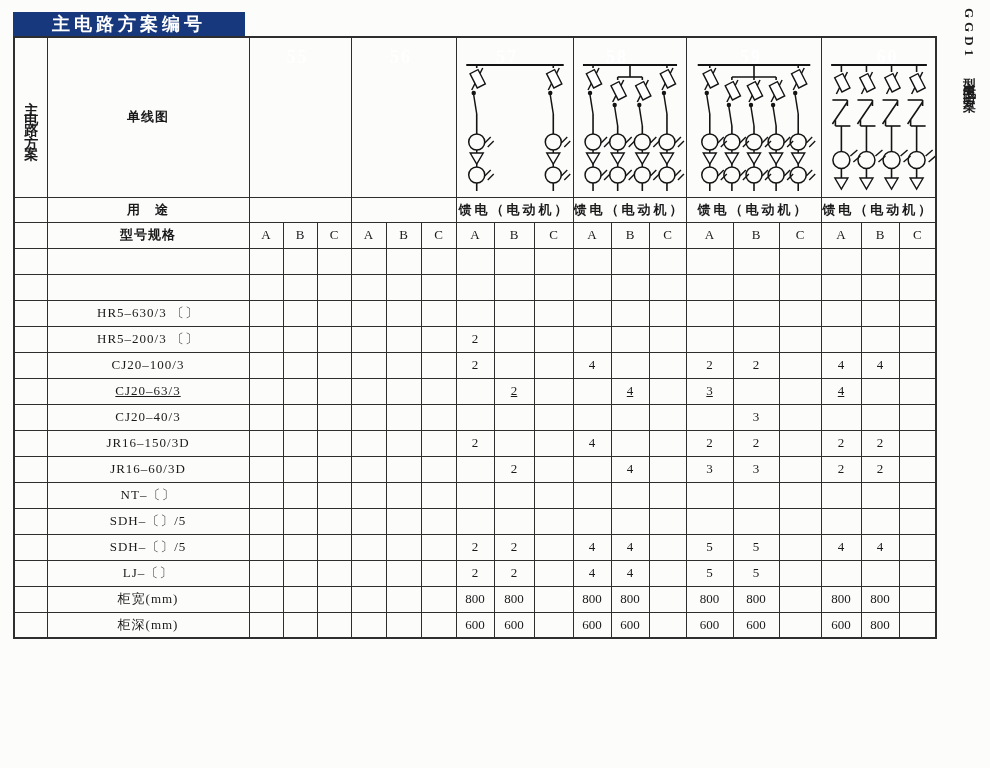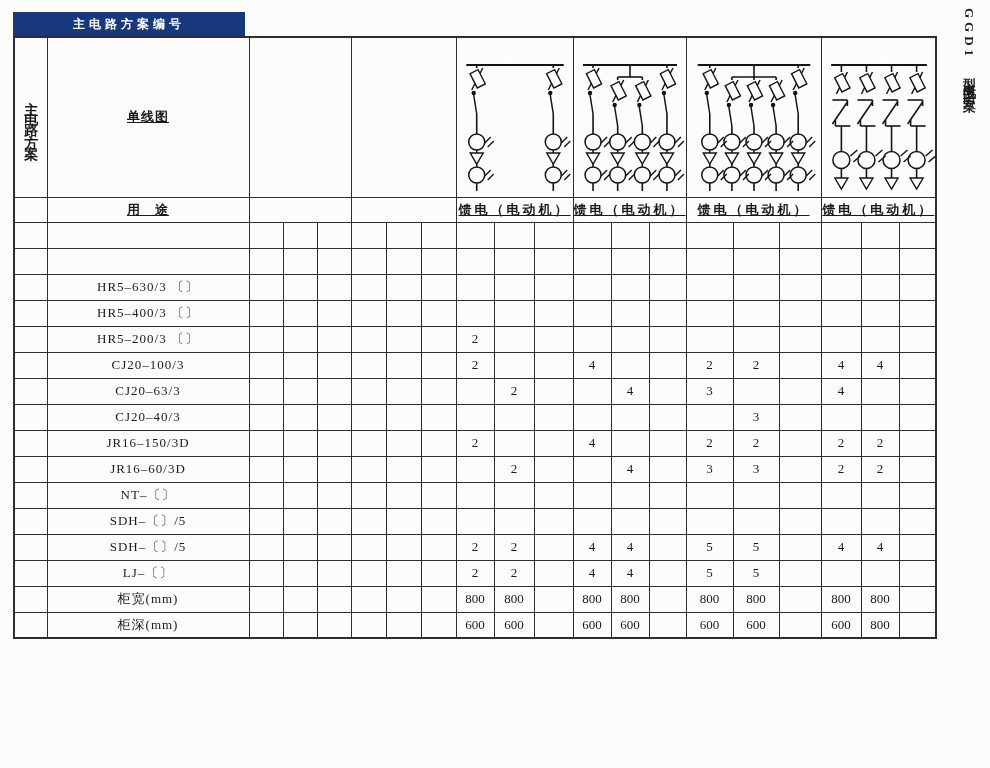--- a/index.html
+++ b/index.html
@@ -5,35 +5,35 @@
   html,body{margin:0;padding:0;background:#e8e8e6;}
   .page{
     position:relative;width:990px;height:768px;background:#fcfcfb;overflow:hidden;
     font-family:"Liberation Serif","DejaVu Serif",serif;color:#1a1a1a;
   }
   
   .header-row{position:absolute;left:13px;top:12px;height:24px;display:flex;}
   .hseg{
     background:var(--header-bg,#17387c);color:var(--header-fg,#fff);
     display:flex;align-items:center;justify-content:center;
-    font-size:12px;font-weight:600;letter-spacing:2px;flex:none;
+    font-size:18px;font-weight:600;letter-spacing:2px;flex:none;
   }
   .hseg + .hseg{margin-left:3px;margin-top:45px;}
   .hseg.title{letter-spacing:4px;}
   
   table.grid{
     position:absolute;left:13px;top:36px;width:922px;
     border-collapse:collapse;table-layout:fixed;
     border:2px solid #2e2e2e;
   }
   table.grid td{
     border:1.5px solid #2e2e2e;text-align:center;vertical-align:middle;
     padding:0;font-size:13px;overflow:hidden;white-space:nowrap;
   }
-  .cjk{font-weight:600;letter-spacing:3px;text-decoration:underline;}
+  .cjk{font-weight:600;letter-spacing:3px;}
   .row-label{font-size:13px;letter-spacing:1px;}
   .vtext{
     writing-mode:vertical-lr;text-orientation:upright;
     letter-spacing:11px;font-weight:600;font-size:14px;
     display:inline-block;line-height:14px;margin-top:4px;
   }
   .diagram-cell{vertical-align:top;}
   .diagram-cell svg{display:block;}
   .side-label{
     position:absolute;left:960px;top:8px;
@@ -347,20 +347,42 @@
       <tr id="usage-row" style="height:25px">
         <td></td>
         <td class="row-label cjk">用　途</td>
       <td class="cjk" colspan="3"></td>
           <td class="cjk" colspan="3"></td>
           <td class="cjk" colspan="3">馈电（电动机）</td>
           <td class="cjk" colspan="3">馈电（电动机）</td>
           <td class="cjk" colspan="3">馈电（电动机）</td>
           <td class="cjk" colspan="3">馈电（电动机）</td>
         </tr>
+      <tr id="abc-row" style="height:26px">
+        <td></td>
+        <td class="row-label cjk">型号规格</td>
+      <td>A</td>
+          <td>B</td>
+          <td>C</td>
+          <td>A</td>
+          <td>B</td>
+          <td>C</td>
+          <td>A</td>
+          <td>B</td>
+          <td>C</td>
+          <td>A</td>
+          <td>B</td>
+          <td>C</td>
+          <td>A</td>
+          <td>B</td>
+          <td>C</td>
+          <td>A</td>
+          <td>B</td>
+          <td>C</td>
+        </tr>
 
       <tr style="height: 26px;">
           <td></td>
           <td class="row-label"></td>
           <td></td>
           <td></td>
           <td></td>
           <td></td>
           <td></td>
           <td></td>
@@ -416,42 +438,20 @@
           <td></td>
           <td></td>
           <td></td>
           <td></td>
           <td></td>
           <td></td>
           <td></td>
         </tr>
         <tr style="height: 26px;">
           <td></td>
-          <td class="row-label">HR5–400/3 〔〕</td>
-          <td></td>
-          <td></td>
-          <td></td>
-          <td></td>
-          <td></td>
-          <td></td>
-          <td></td>
-          <td></td>
-          <td></td>
-          <td></td>
-          <td></td>
-          <td></td>
-          <td></td>
-          <td></td>
-          <td></td>
-          <td></td>
-          <td></td>
-          <td></td>
-        </tr>
-        <tr style="height: 26px;">
-          <td></td>
           <td class="row-label">HR5–200/3 〔〕</td>
           <td></td>
           <td></td>
           <td></td>
           <td></td>
           <td></td>
           <td></td>
           <td>2</td>
           <td></td>
           <td></td>
@@ -480,21 +480,21 @@
           <td>4</td>
           <td></td>
           <td></td>
           <td>2</td>
           <td>2</td>
           <td></td>
           <td>4</td>
           <td>4</td>
           <td></td>
         </tr>
-        <tr style="height: 26px;">
+        <tr style="height: 26px; text-decoration: underline;">
           <td></td>
           <td class="row-label">CJ20–63/3</td>
           <td></td>
           <td></td>
           <td></td>
           <td></td>
           <td></td>
           <td></td>
           <td></td>
           <td>2</td>

